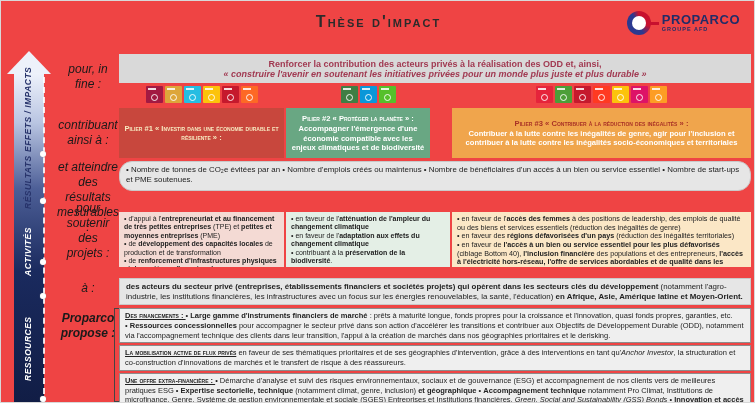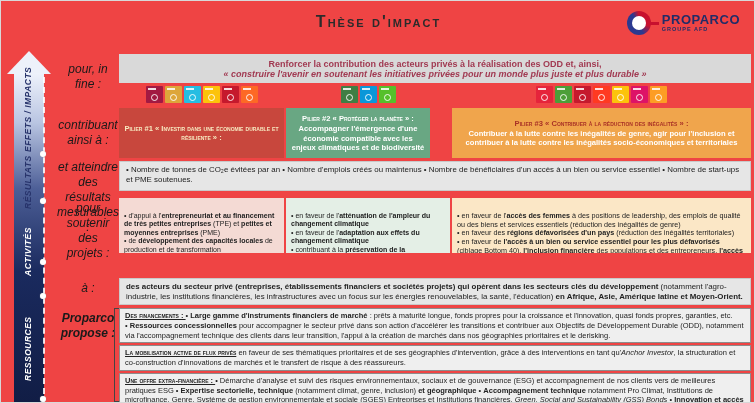--- a/index.html
+++ b/index.html
@@ -55,25 +55,25 @@
     display:flex;flex-direction:column;justify-content:center;gap:1px;}
   .pillar .ph{font-size:7.6px;font-weight:bold;font-variant:small-caps;line-height:1.2;}
   .pillar .pb{font-size:7.6px;font-weight:bold;color:#fff;line-height:1.2;}
   .pillar1{left:118px;width:165px;background:#c8473d;} .pillar1 .ph{color:#f7e9c0;}
   .pillar2{left:285px;width:144px;background:#69a783;} .pillar2 .ph{color:#fff;}
   .pillar3{left:451px;width:299px;background:#f0a54c;} .pillar3 .ph{color:#a93226;}
 
   
   .graybox{position:absolute;left:118px;width:632px;background:#e6e6e6;border:1px solid #c9c9c9;
     box-sizing:border-box;padding:3px 6px;font-size:7.9px;color:#222;line-height:1.3;}
-  .box-results{top:160px;height:30px;}
+  .box-results{top:160px;height:30px;border-radius:13px;}
   .box-to{top:277px;height:27px;}
 
   
-  .panel{position:absolute;top:197px;height:55px;box-sizing:border-box;padding:14px 5px;
+  .panel{position:absolute;top:211px;height:55px;box-sizing:border-box;padding:3px 5px;
     font-size:7px;line-height:1.2;color:#222;overflow:hidden;}
   .panel1{left:118px;width:165px;background:#f4dad4;}
   .panel2{left:285px;width:164px;background:#e4efe6;}
   .panel3{left:451px;width:299px;background:#fbe7c6;font-size:7.2px;}
 
   
   .propose-wrap{position:absolute;left:118px;top:307px;width:632px;display:flex;flex-direction:column;gap:2px;}
   .pbox{background:#efefef;border:1px solid #8c8c8c;box-sizing:border-box;padding:2px 5px;
     font-size:7.5px;line-height:1.3;color:#222;}
   .bracket{position:absolute;left:113px;top:307px;width:4px;height:92px;

